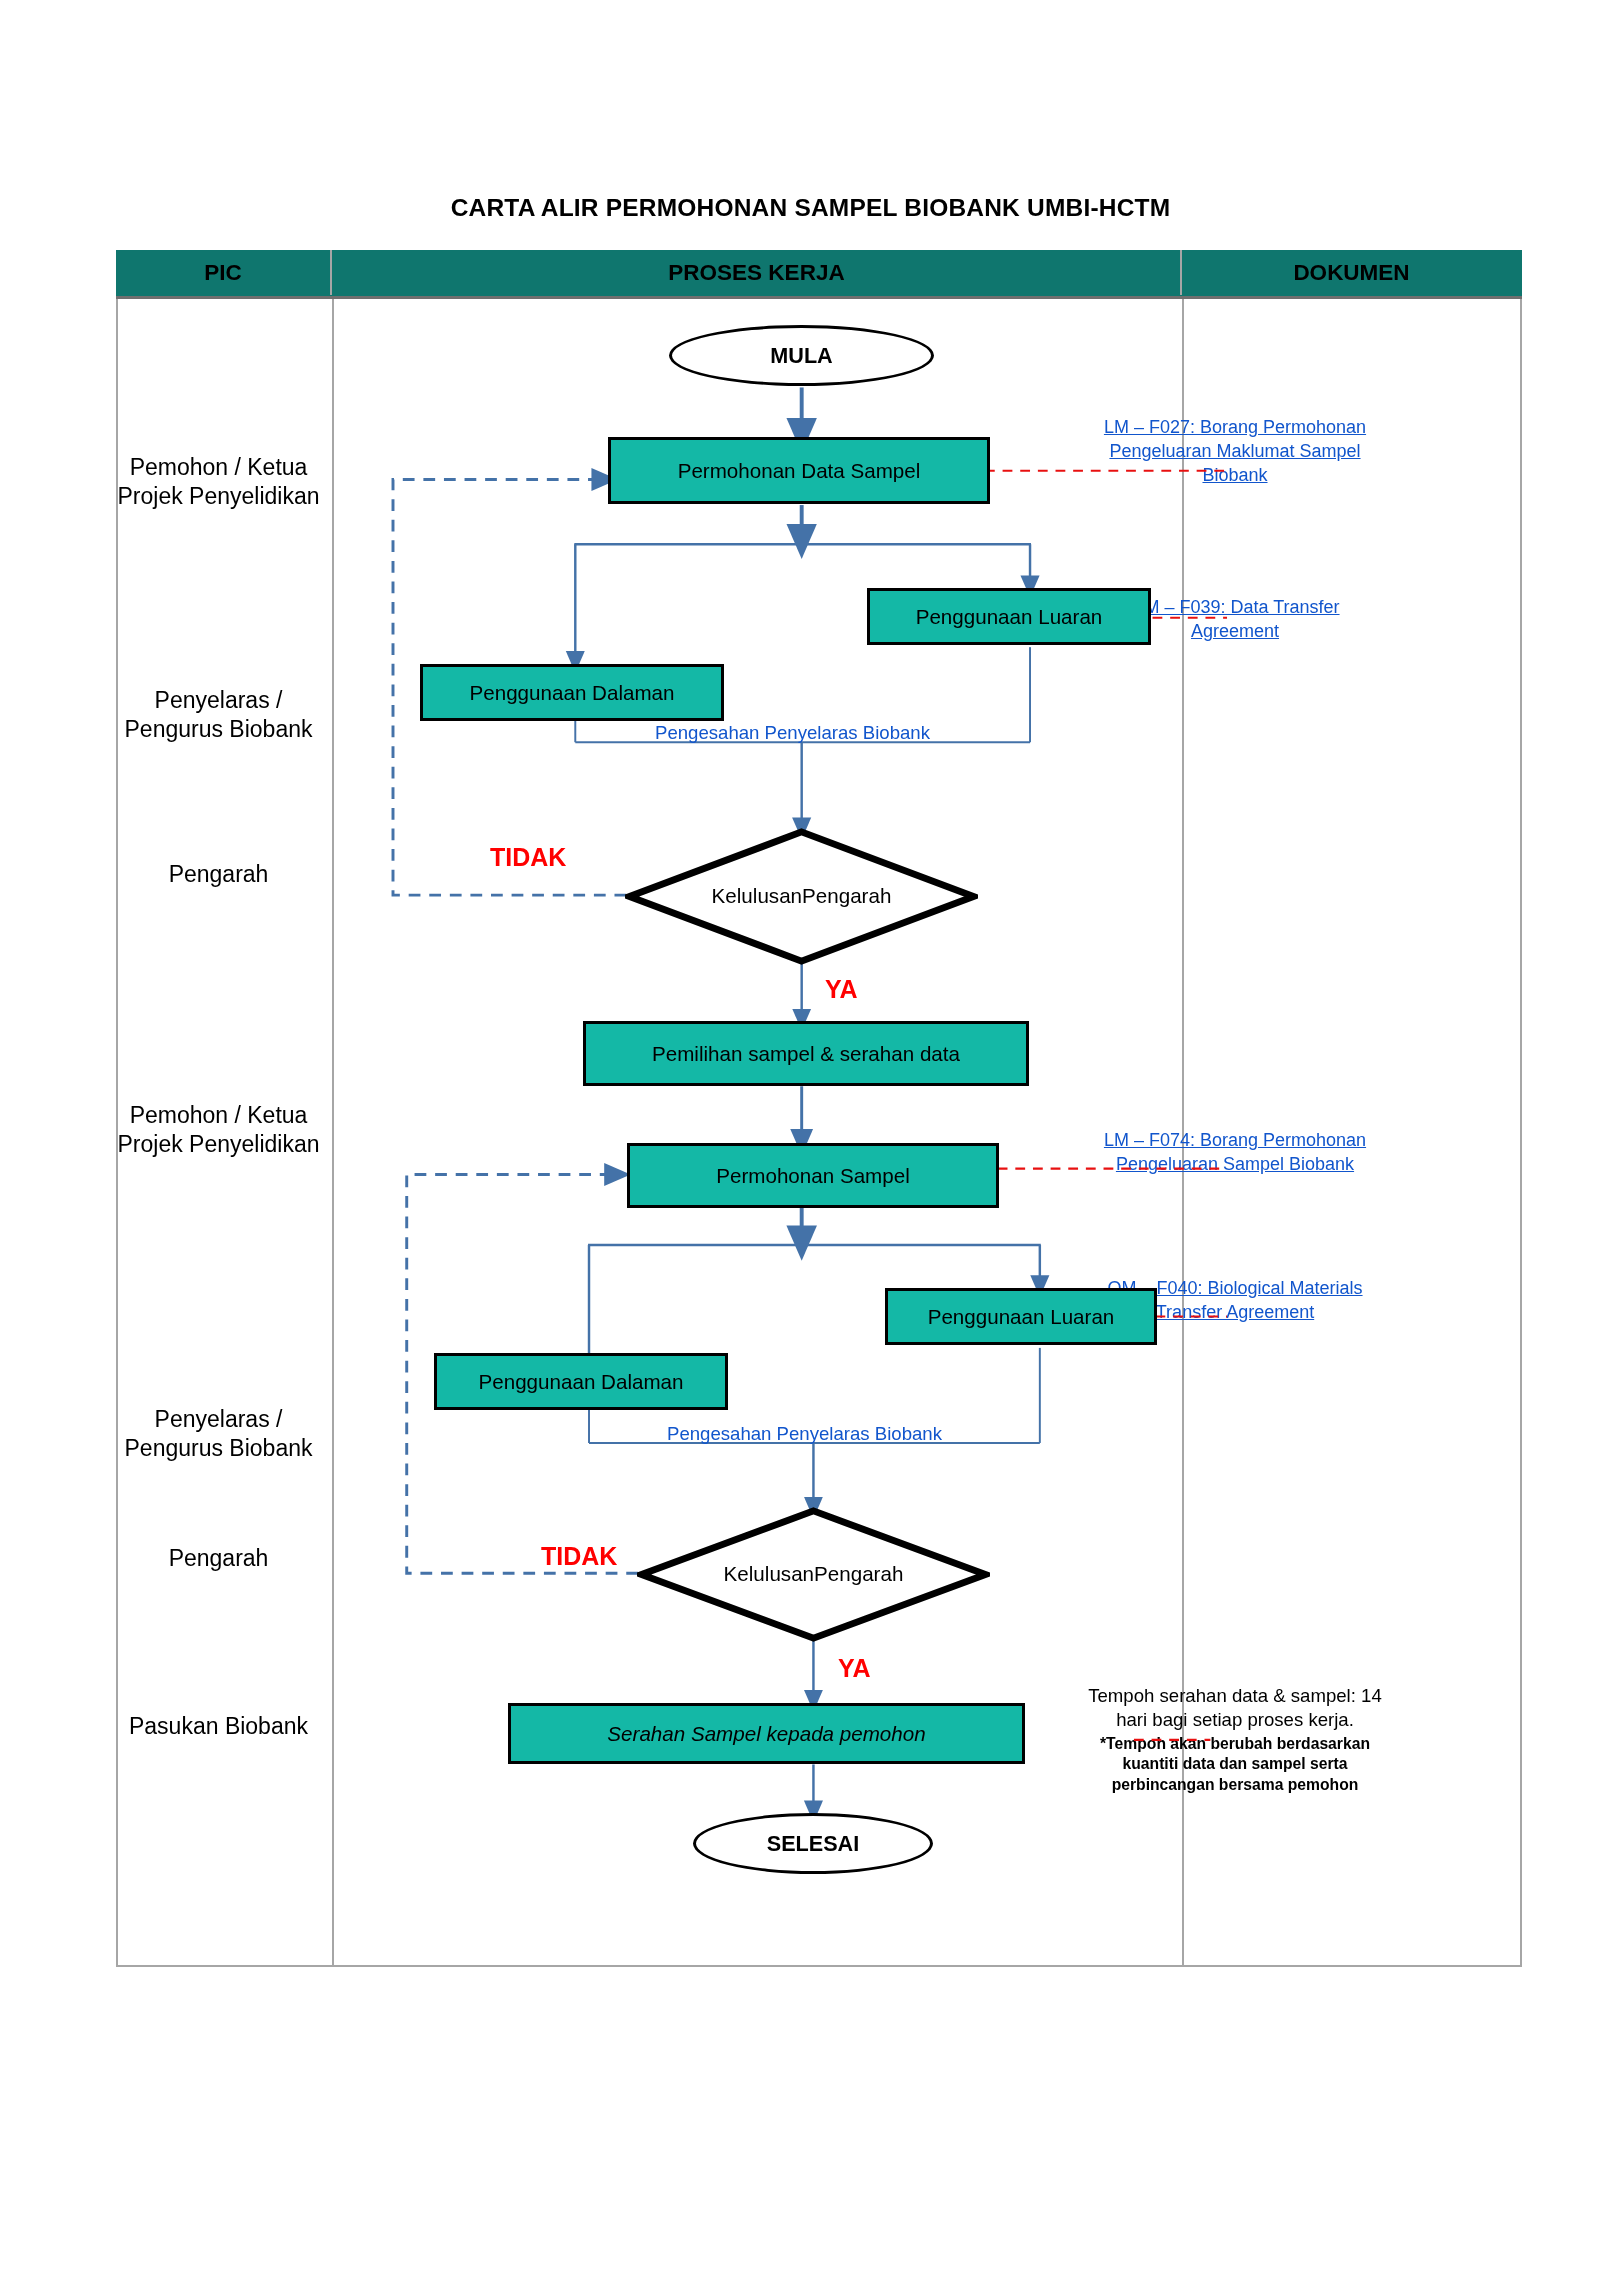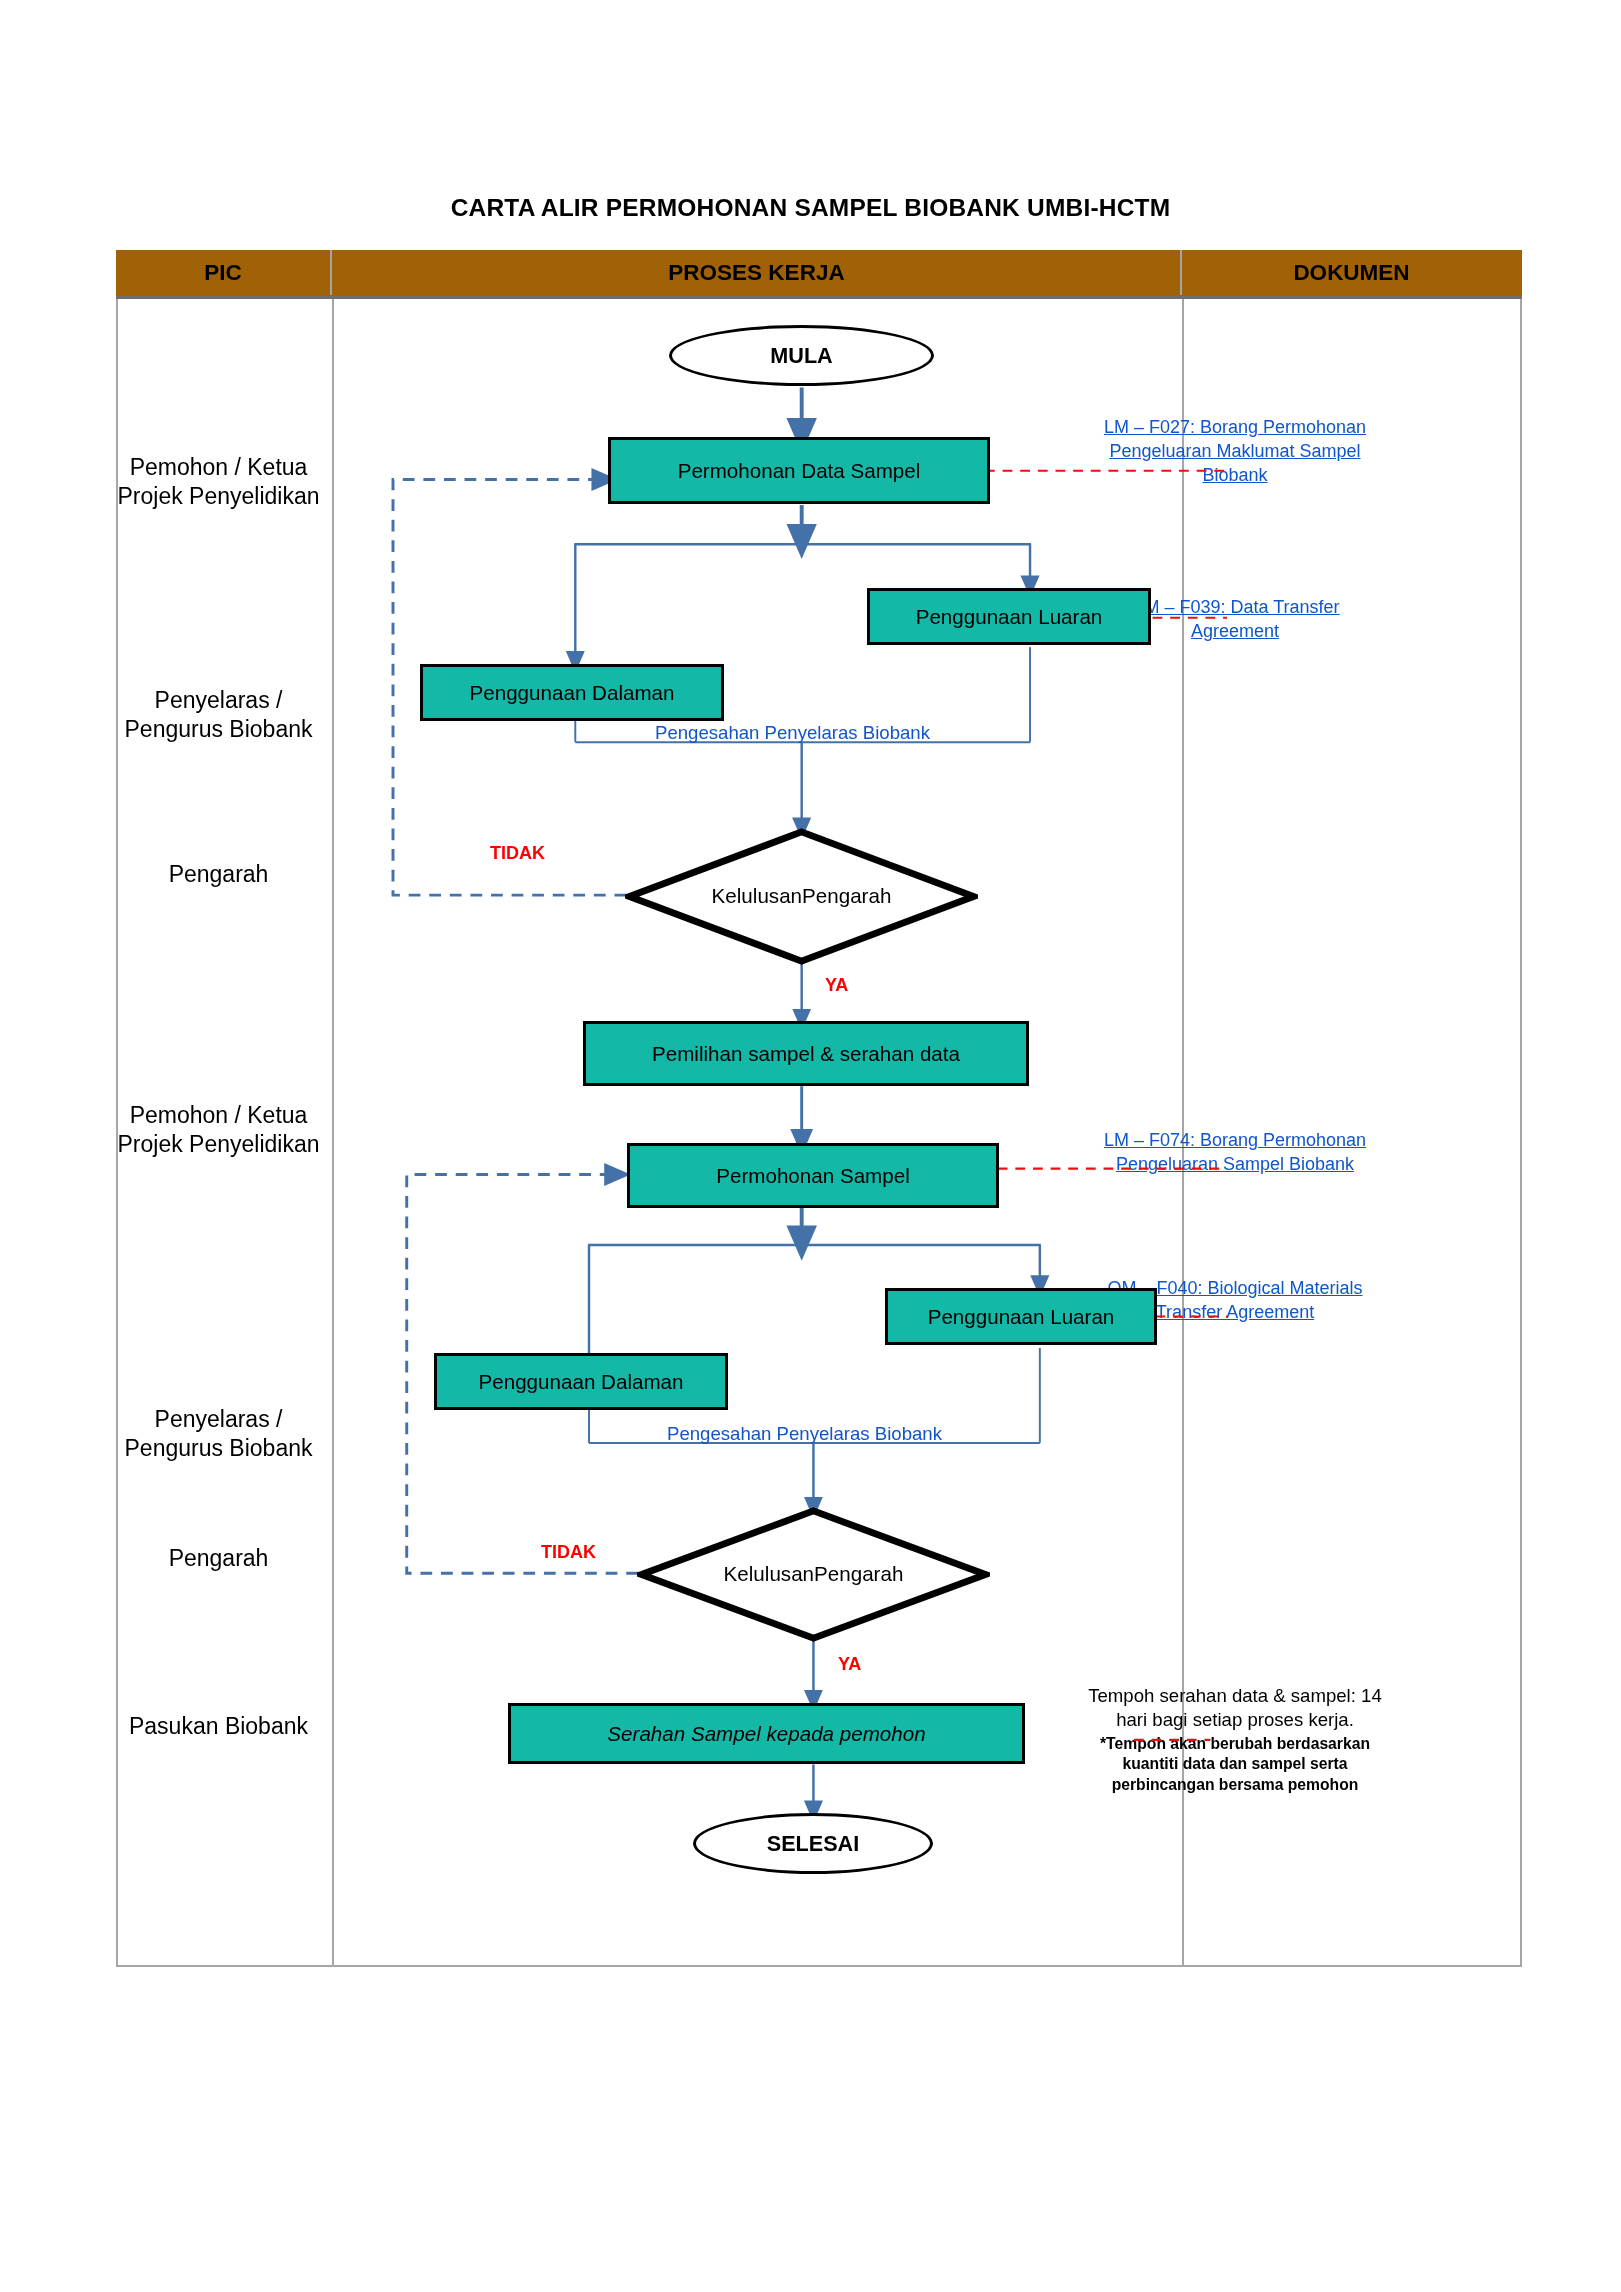--- a/index.html
+++ b/index.html
@@ -48,21 +48,21 @@
   #divider-1 { left: 214px; }
   #divider-2 { left: 1064px; }
 
   
   #header-row {
     position: absolute;
     left: 116px;
     top: 250px;
     width: 1406px;
     height: 49px;
-    background: #a16207;
+    background: #0f766e;
     border-bottom: 3.9px solid #6f6f6f;
     box-sizing: border-box;
   }
   .header-cell {
     position: absolute;
     top: 0;
     height: 45px;
     line-height: 45px;
     text-align: center;
     font-size: 22.5px;
@@ -182,21 +182,21 @@
   }
   .edge-label-blue {
     position: absolute;
     font-size: 18.6px;
     color: #1155cc;
     white-space: nowrap;
     z-index: 6;
   }
   .edge-label-red {
     position: absolute;
-    font-size: 18px;
+    font-size: 25px;
     font-weight: bold;
     color: #ff0000;
     white-space: nowrap;
     z-index: 6;
   }
 </style>
 </head>
 <body>
 
 <div id="chart-title">CARTA ALIR PERMOHONAN SAMPEL BIOBANK UMBI-HCTM</div>

